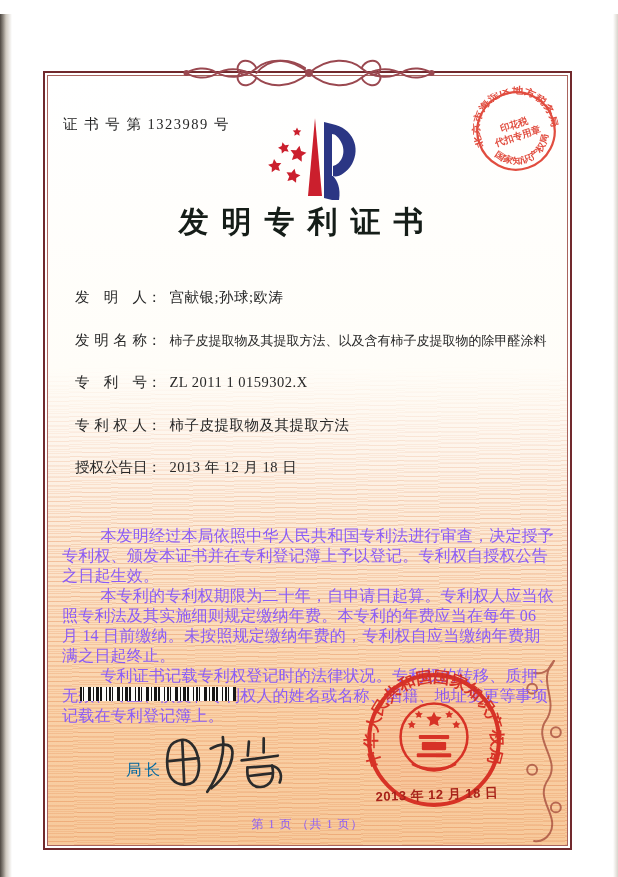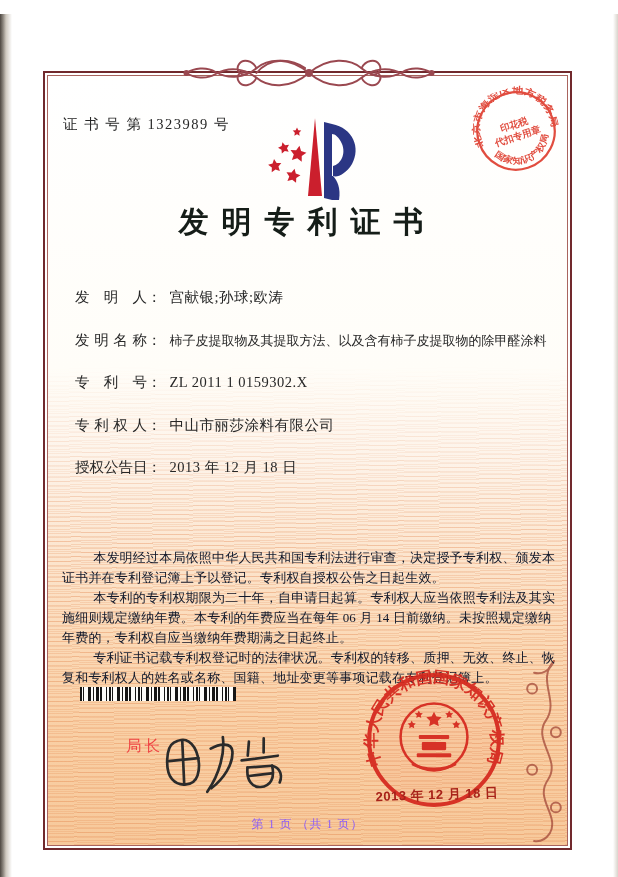--- a/index.html
+++ b/index.html
@@ -45,35 +45,35 @@
   .title{position:absolute;left:43px;right:46px;top:188px;text-align:center;
     font-size:30px;font-weight:600;color:#151d18;letter-spacing:13px;}
 
   .fields{position:absolute;left:75px;top:274px;right:40px;}
   .field-row{height:21px;margin-bottom:21.5px;white-space:nowrap;font-size:14.5px;color:#272727;}
   .flabel{display:inline-block;width:72px;text-align:justify;text-align-last:justify;}
   .fcolon{display:inline-block;}
   .fval{margin-left:8px;letter-spacing:0.5px;}
   .fval-small{font-size:13px;letter-spacing:0;}
 
-  .paras{position:absolute;left:62px;top:534px;width:494px;
-    font-size:13px;line-height:20px;letter-spacing:0.2px;color:#0f172a;}
+  .paras{position:absolute;left:62px;top:512px;width:494px;
+    font-size:16px;line-height:20px;letter-spacing:0.2px;color:#8b5cf6;}
   .paras p{margin:0;text-indent:2.4em;}
 
   .barcode{position:absolute;left:80px;top:673px;width:156px;height:14px;
     background:repeating-linear-gradient(90deg,
       #161616 0 2px,#fdfdfb 2px 3px,
       #161616 3px 4px,#fdfdfb 4px 8px,
       #161616 8px 11px,#fdfdfb 11px 13px,
       #161616 13px 14px,#fdfdfb 14px 16px,
       #161616 16px 19px,#fdfdfb 19px 20px,
       #161616 20px 22px,#fdfdfb 22px 26px,
       #161616 26px 27px,#fdfdfb 27px 29px);}
 
-  .signer-title{position:absolute;left:126px;top:722px;font-size:15.5px;letter-spacing:3px;color:#ef4444;}
+  .signer-title{position:absolute;left:126px;top:746px;font-size:15.5px;letter-spacing:3px;color:#0369a1;}
   .signature{position:absolute;left:158px;top:712px;width:150px;height:70px;}
 
   .office-seal{position:absolute;left:358px;top:650px;width:152px;height:152px;opacity:0.93;}
   .seal-date{position:absolute;left:364px;top:772px;width:146px;text-align:center;
     font-size:13px;font-weight:700;color:#a8231a;letter-spacing:0.5px;transform:rotate(-2deg);
     font-family:"Liberation Sans","DejaVu Sans",sans-serif;}
 
   .tax-seal{position:absolute;left:473px;top:74px;width:86px;height:86px;transform:rotate(-18deg);opacity:0.88;}
 
   .page-footer{position:absolute;left:43px;right:46px;top:802px;text-align:center;
@@ -152,21 +152,21 @@
       <div class="field-row">
         <span class="flabel">发明人</span><span class="fcolon">：</span><span class="fval">宫献银;孙球;欧涛</span>
       </div>
       <div class="field-row">
         <span class="flabel">发明名称</span><span class="fcolon">：</span><span class="fval fval-small">柿子皮提取物及其提取方法、以及含有柿子皮提取物的除甲醛涂料</span>
       </div>
       <div class="field-row">
         <span class="flabel">专利号</span><span class="fcolon">：</span><span class="fval">ZL 2011 1 0159302.X</span>
       </div>
       <div class="field-row">
-        <span class="flabel">专利权人</span><span class="fcolon">：</span><span class="fval">中山市丽莎涂料有限公司</span>
+        <span class="flabel">专利权人</span><span class="fcolon">：</span><span class="fval">柿子皮提取物及其提取方法</span>
       </div>
       <div class="field-row">
         <span class="flabel">授权公告日</span><span class="fcolon">：</span><span class="fval">2013 年 12 月 18 日</span>
       </div>
     </div>
 
     <div class="paras">
       <p>本发明经过本局依照中华人民共和国专利法进行审查，决定授予专利权、颁发本证书并在专利登记簿上予以登记。专利权自授权公告之日起生效。</p>
       <p>本专利的专利权期限为二十年，自申请日起算。专利权人应当依照专利法及其实施细则规定缴纳年费。本专利的年费应当在每年 06 月 14 日前缴纳。未按照规定缴纳年费的，专利权自应当缴纳年费期满之日起终止。</p>
       <p>专利证书记载专利权登记时的法律状况。专利权的转移、质押、无效、终止、恢复和专利权人的姓名或名称、国籍、地址变更等事项记载在专利登记簿上。</p>

